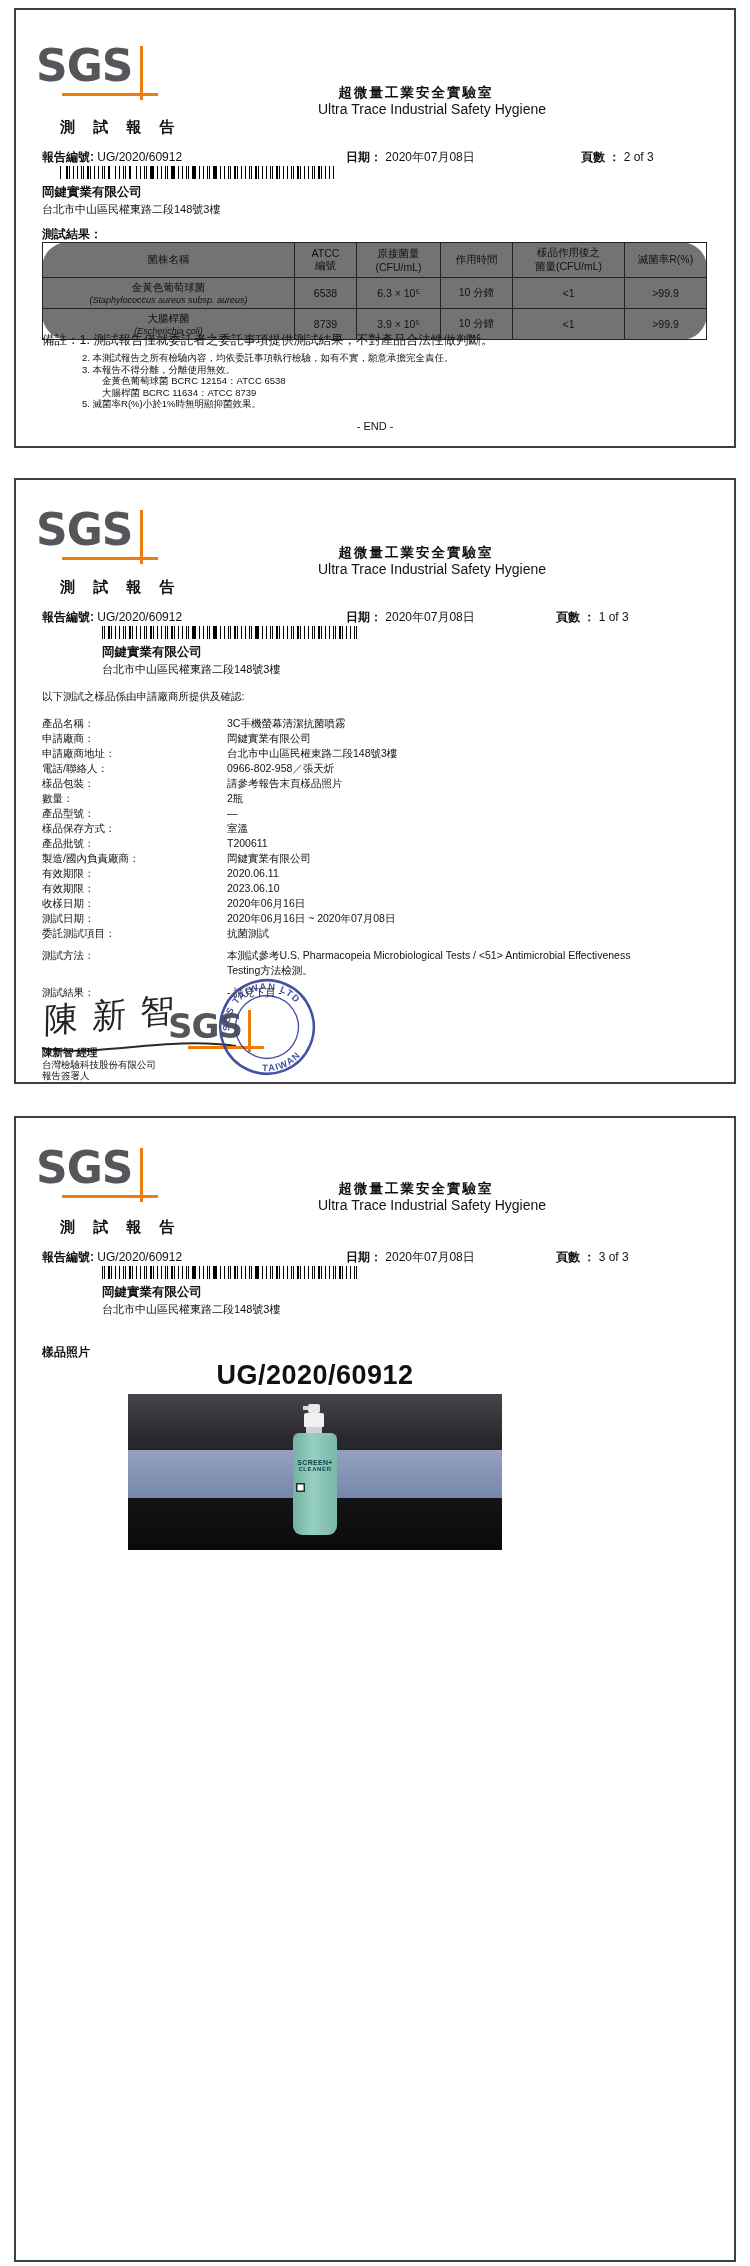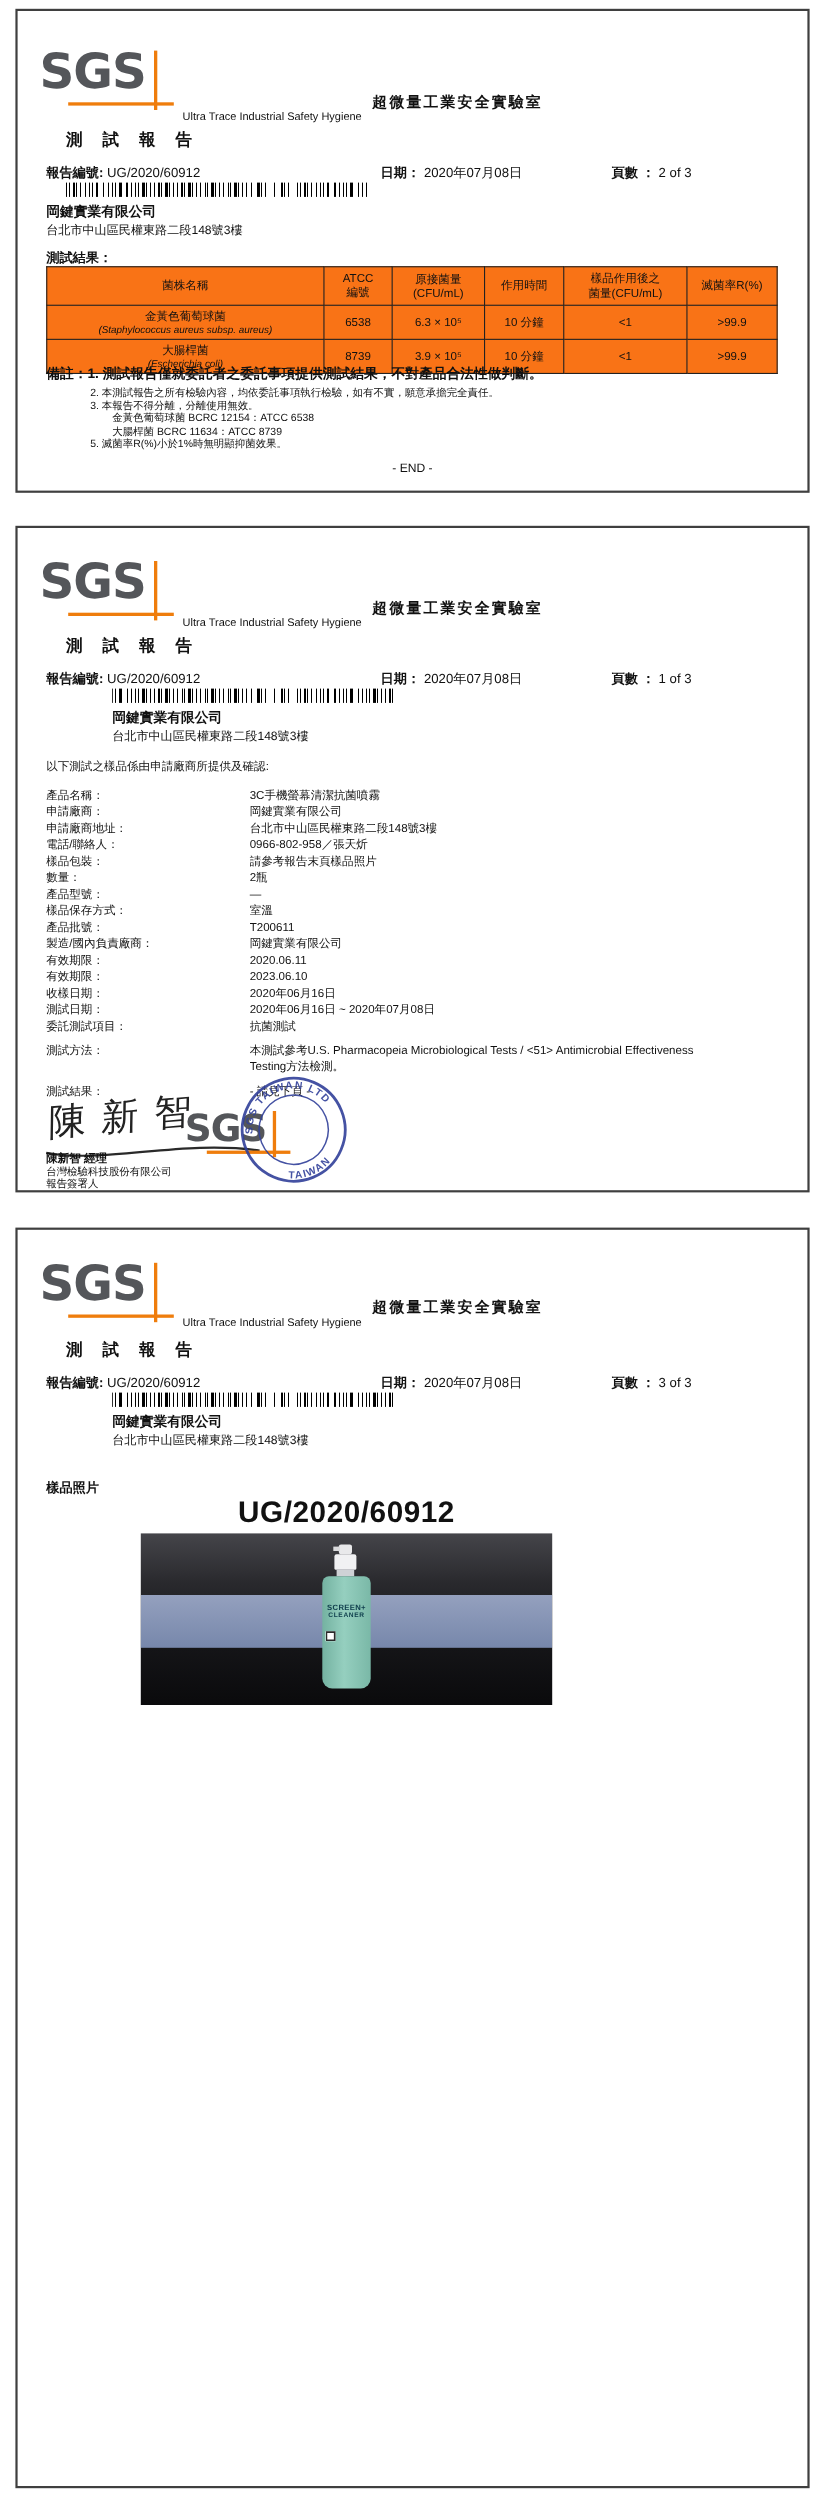--- a/index.html
+++ b/index.html
@@ -14,39 +14,39 @@
   
   .sgs-logo { position:absolute; width:124px; height:56px; }
   .sgs-text { position:absolute; left:0; top:-8px; font-family:"DejaVu Sans",sans-serif; font-weight:bold; font-size:44px; letter-spacing:-1px; color:#54565a; }
   .sgs-vline { position:absolute; left:104px; top:-2px; width:3px; height:54px; background:#ef7d0c; }
   .sgs-hline { position:absolute; left:26px; top:45px; width:96px; height:3px; background:#ef7d0c; }
   .sgs-sm .sgs-text { font-size:34px; top:-6px; }
   .sgs-sm .sgs-vline { left:80px; height:42px; top:-2px; }
   .sgs-sm .sgs-hline { left:20px; top:34px; width:76px; }
 
   .hdr-zh { position:absolute; left:150px; width:500px; text-align:center; font-weight:bold; font-size:13.5px; letter-spacing:2px; }
-  .hdr-en { position:absolute; left:150px; width:500px; text-align:left; font-size:10px; }
+  .hdr-en { position:absolute; left:166px; width:500px; text-align:center; font-size:14px; }
   .rpt-title { position:absolute; font-weight:bold; font-size:15px; letter-spacing:7px; }
   .meta-item { position:absolute; font-size:12px; font-weight:normal; }
   .barcode { position:absolute; height:13px;
     background-image:repeating-linear-gradient(90deg,#000 0,#000 1px,#fff 1px,#fff 2.5px,#000 2.5px,#000 3.2px,#fff 3.2px,#fff 6px,#000 6px,#000 8.5px,#fff 8.5px,#fff 9.5px,#000 9.5px,#000 10.2px,#fff 10.2px,#fff 13px,#000 13px,#000 14px,#fff 14px,#fff 17px,#000 17px,#000 17.8px,#fff 17.8px,#fff 21px); }
   .company { position:absolute; font-weight:bold; font-size:12.5px; }
   .address { position:absolute; font-size:11px; }
   .results-label, .photo-label { position:absolute; font-weight:bold; font-size:12px; }
   .intro { position:absolute; font-size:10.5px; }
 
   
-  .res-table { position:absolute; border-collapse:collapse; table-layout:fixed; width:664px; font-size:10.5px; background:#f97316; }
+  .res-table { position:absolute; border-collapse:collapse; table-layout:fixed; width:664px; font-size:10.5px; background:#737373;border-radius:26px; }
   .res-table th, .res-table td { border:1px solid #222; text-align:center; vertical-align:middle; padding:3px 2px; font-weight:normal; }
   .pre { white-space:pre-line; }
   .latin { font-style:italic; font-size:9px; }
 
   
   .notes { position:absolute; width:670px; }
-  .note-first { font-size:12.5px;font-weight:bold; }
+  .note-first { font-size:12.5px; }
   .notes-small { margin-left:40px; margin-top:3px; font-size:9.5px; line-height:11.5px; }
   .indent2 { margin-left:20px; }
   .end-mark { position:absolute; left:0; width:100%; text-align:center; font-size:11px; }
 
   
   .fields { position:absolute; font-size:10.5px; }
   .field-row { display:flex; line-height:15px; }
   .field-row.gap { margin-top:7px; }
   .f-label { width:185px; flex:none; font-weight:normal; }
   .f-value { flex:1; }
@@ -97,21 +97,21 @@
     <div class="rpt-title" style="left:44px;top:108px;">測 試 報 告</div>
 
     <div class="meta-item" style="left:26px;top:139px;">
       <b>報告編號:</b>
       <span>UG/2020/60912</span>
     </div>
     <div class="meta-item" style="left:330px;top:139px;">
       <b>日期：</b>
       <span>2020年07月08日</span>
     </div>
-    <div class="meta-item" style="left:540px;top:139px;">
+    <div class="meta-item" style="left:565px;top:139px;">
       <b>頁數 ：</b>
       <span>2 of 3</span>
     </div>
     <div class="barcode" style="left:44px;top:156px;width:275px;"></div>
     <div class="company" style="left:26px;top:174px;">岡鍵實業有限公司</div>
     <div class="address" style="left:26px;top:192px;">台北市中山區民權東路二段148號3樓</div>
 
     <div class="results-label" style="left:26px;top:216px;">測試結果：</div>
 
     <table class="res-table" style="left:26px;top:232px;">

